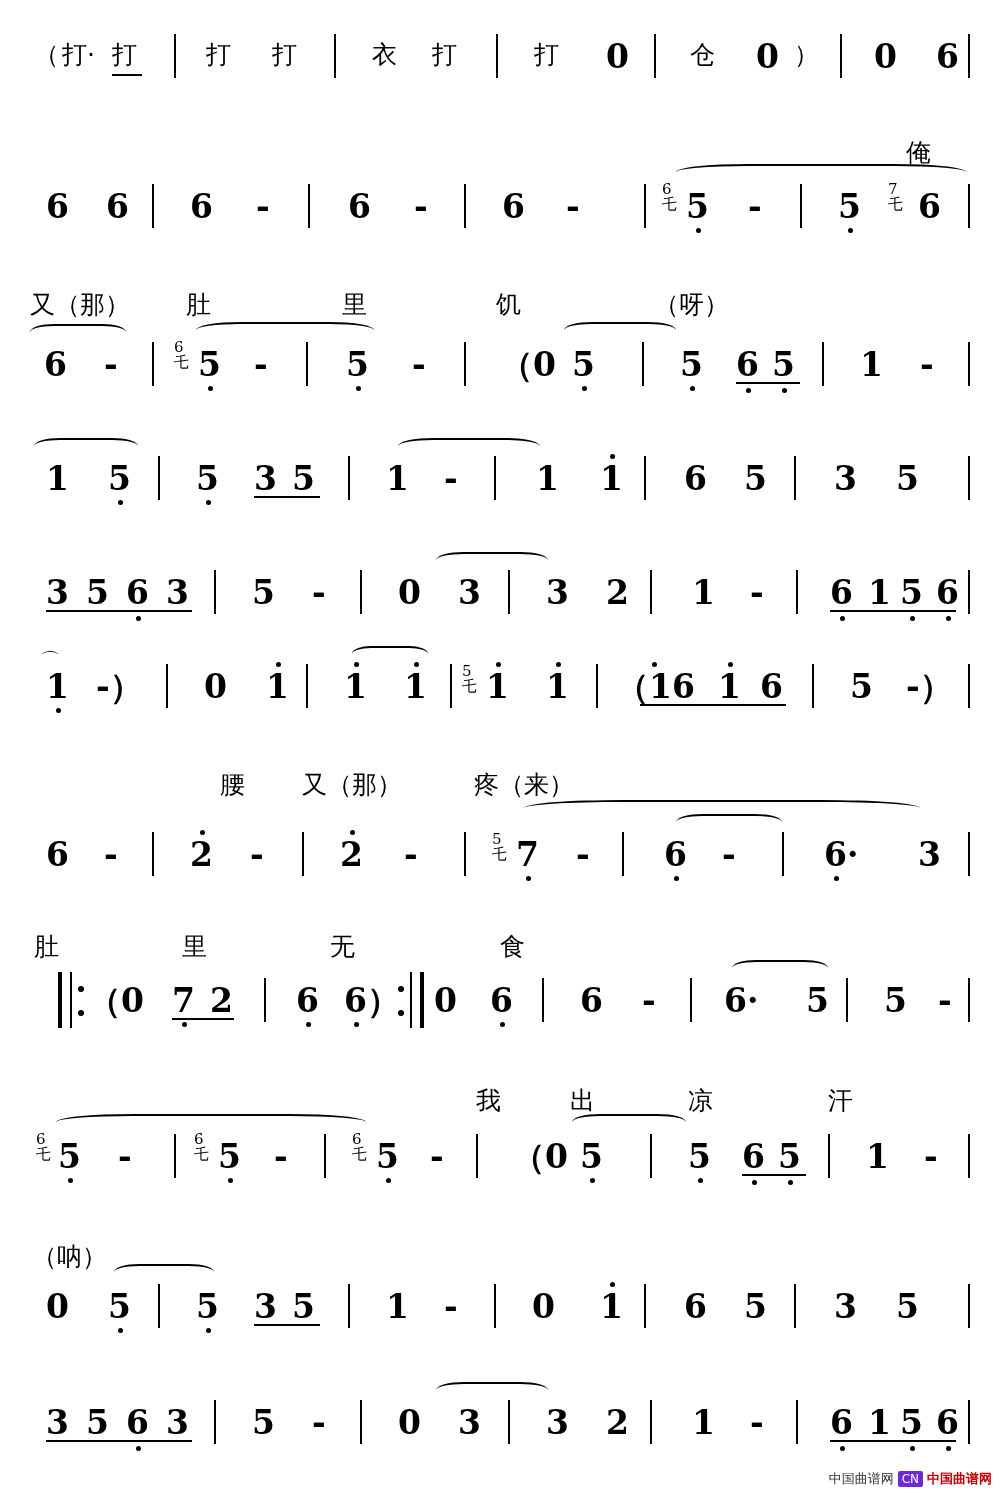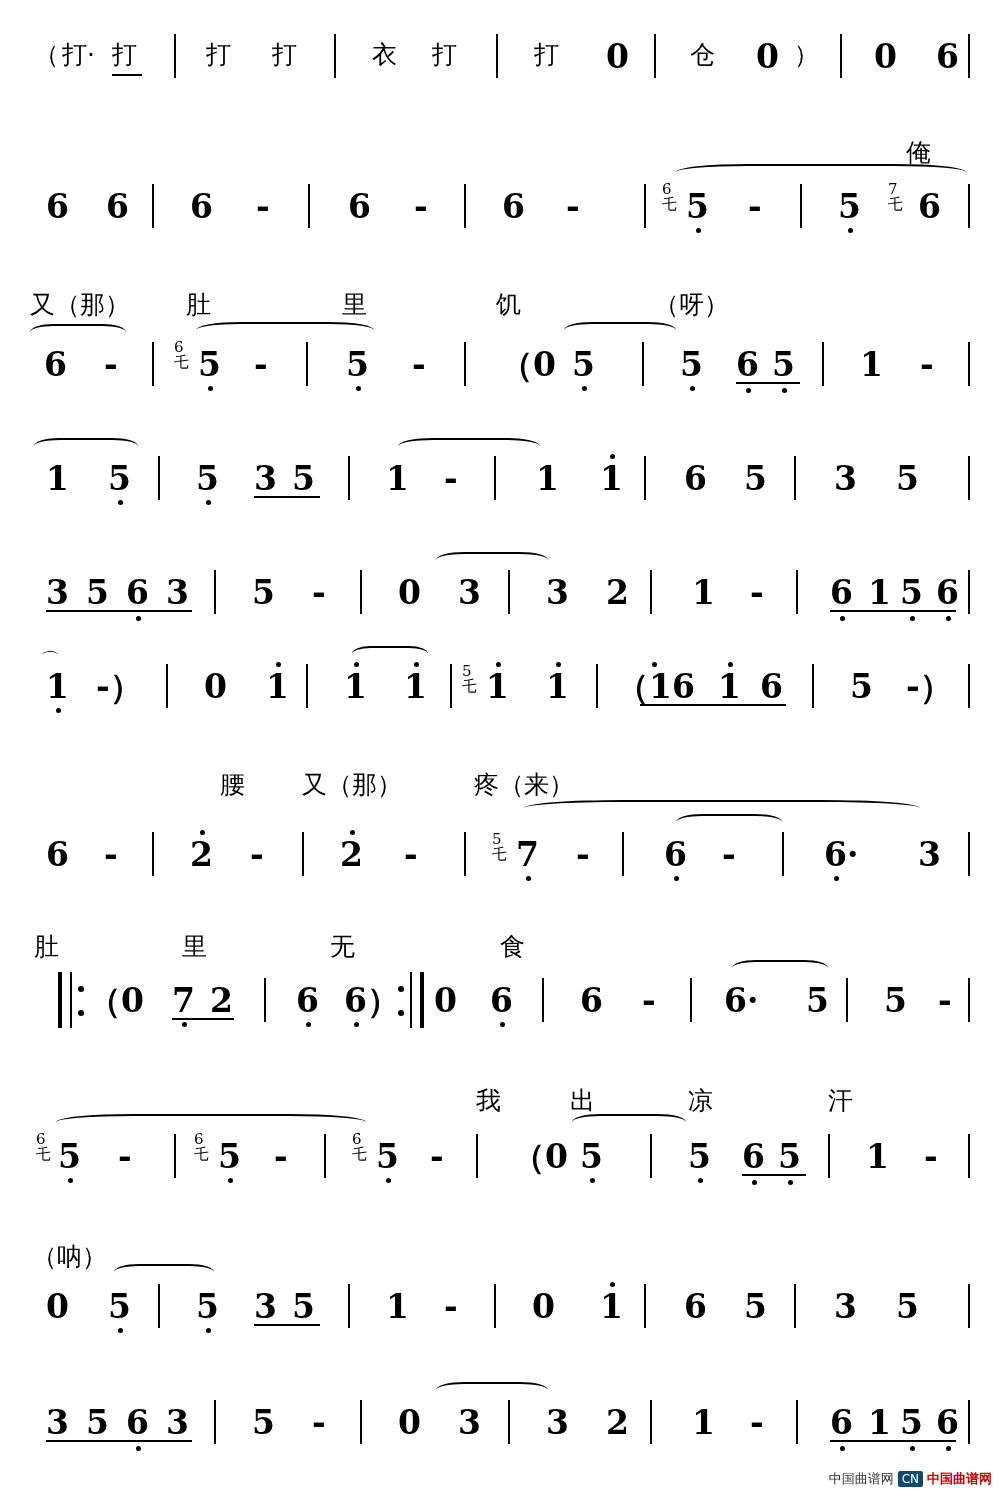--- a/index.html
+++ b/index.html
@@ -53,21 +53,21 @@
 
   
   .rdot{position:absolute;width:6px;height:6px;border-radius:50%;background:#000;}
 
   
   .footer{
     position:absolute;right:8px;bottom:6px;font-size:13px;color:#333;
     font-family:"DejaVu Sans","Liberation Sans",sans-serif;
     display:flex;align-items:center;gap:4px;
   }
-  .footer .cn{background:#0c4a6e;color:#fff;font-size:12px;padding:1px 4px;border-radius:2px;}
+  .footer .cn{background:#6d28d9;color:#fff;font-size:12px;padding:1px 4px;border-radius:2px;}
   .footer .site{color:#c00;font-weight:700;}
 </style>
 </head>
 <body>
 
 <div class="sheet">
 
   <div class="row" style="top:26px;">
     <div class="notes">
       <span class="c han" style="left:34px;top:16px;">（</span>

